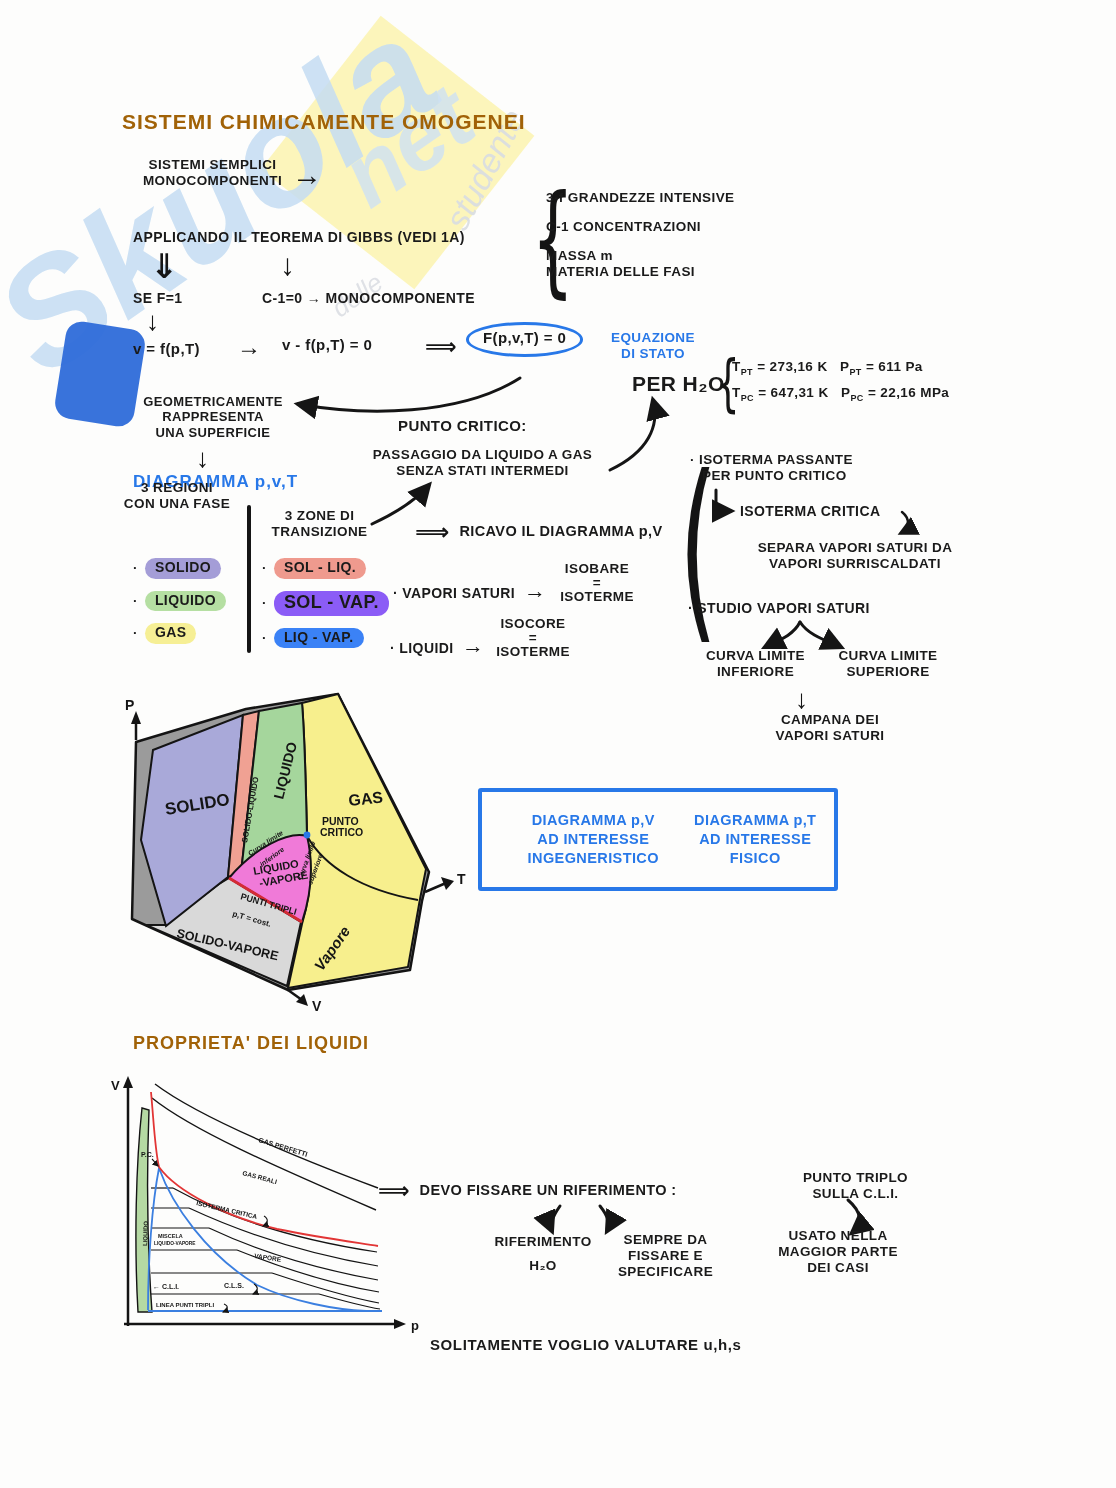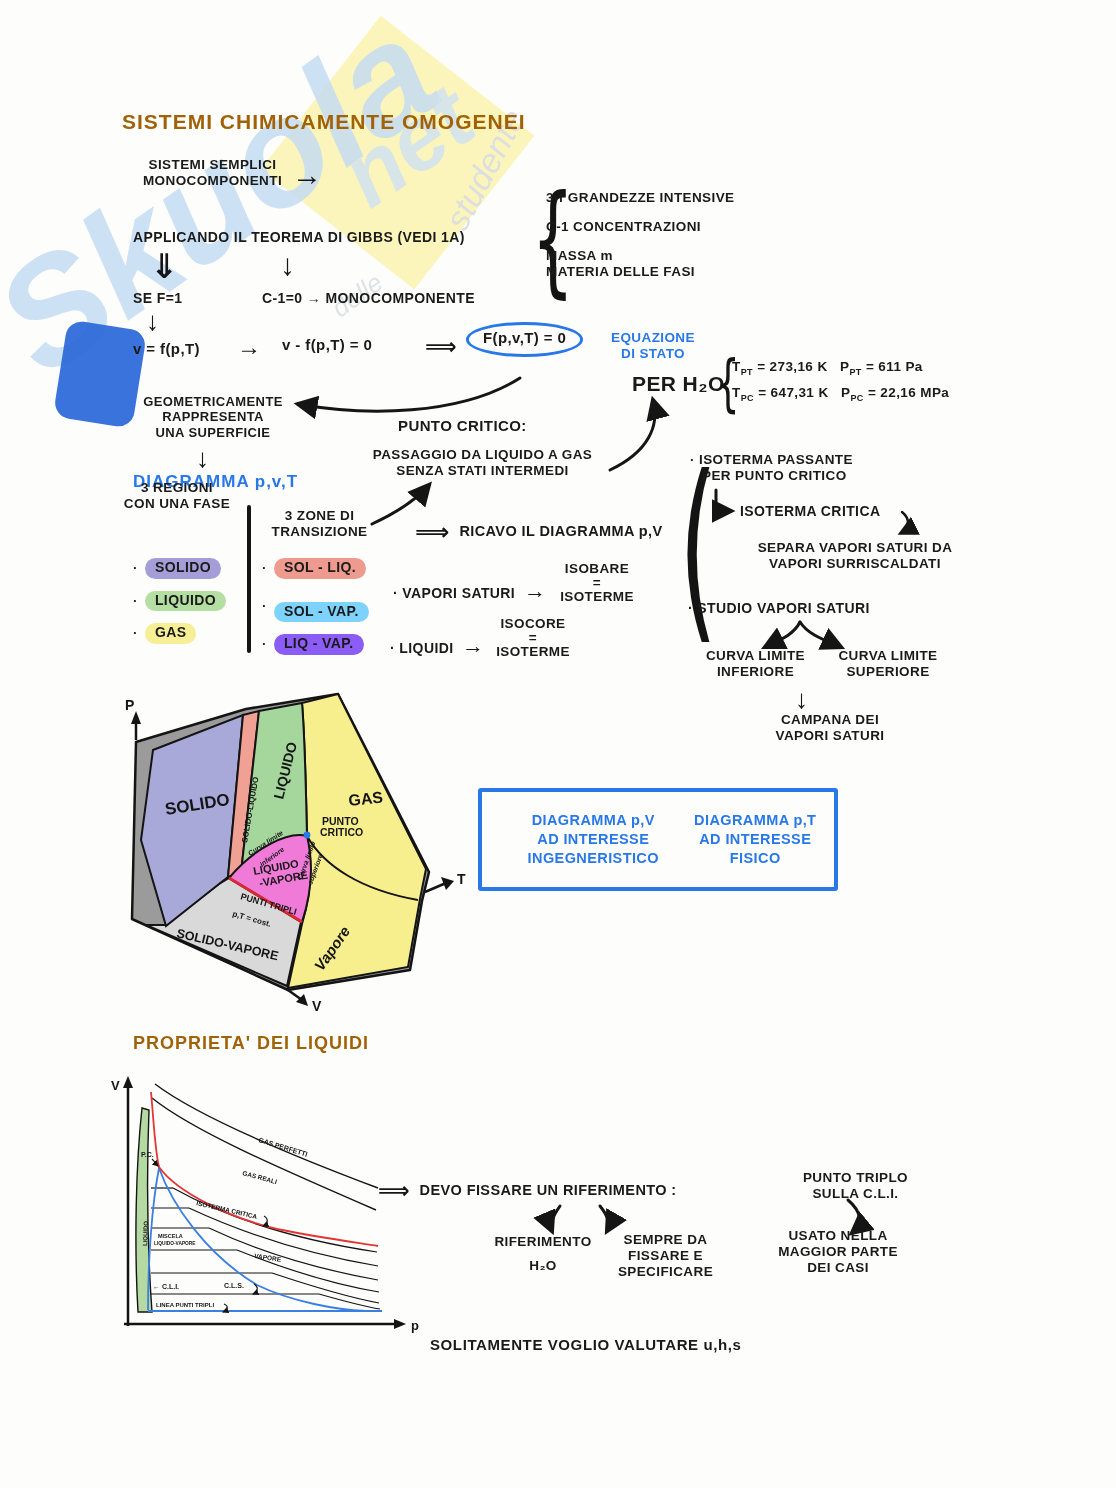--- a/index.html
+++ b/index.html
@@ -140,25 +140,25 @@
     </div>
   </div>
 
   <div class="abs" style="left:262px;top:558px;">
     <div class="row">
       <span class="hw">·</span>
       <span class="pill hw" style="font-size: 14px; background: rgb(239, 154, 142);">SOL - LIQ.</span>
     </div>
     <div class="row">
       <span class="hw">·</span>
-      <span class="pill hw" style="font-size: 14px; background: #7dd3fc; margin-top: 11px;">SOL - VAP.</span>
-    </div>
-    <div class="row">
-      <span class="hw">·</span>
-      <span class="pill hw" style="font-size: 14px; background: #8b5cf6;">LIQ - VAP.</span>
+      <span class="pill hw" style="font-size: 18px; background: #8b5cf6;">SOL - VAP.</span>
+    </div>
+    <div class="row">
+      <span class="hw">·</span>
+      <span class="pill hw" style="font-size: 14px; background: #3b82f6;">LIQ - VAP.</span>
     </div>
   </div>
 
   <div class="abs" style="left:415px;top:518px;display:flex;align-items:center;gap:10px;">
     <span class="arrowch" style="font-size:24px;">⟹</span>
     <span class="hw" style="font-size:14.5px;">RICAVO IL DIAGRAMMA p,V</span>
   </div>
 
   <div class="abs hw" style="left:393px;top:585px;font-size:14px;">· VAPORI SATURI</div>
   <div class="abs arrowch" style="left:524px;top:578px;font-size:22px;">→</div>

